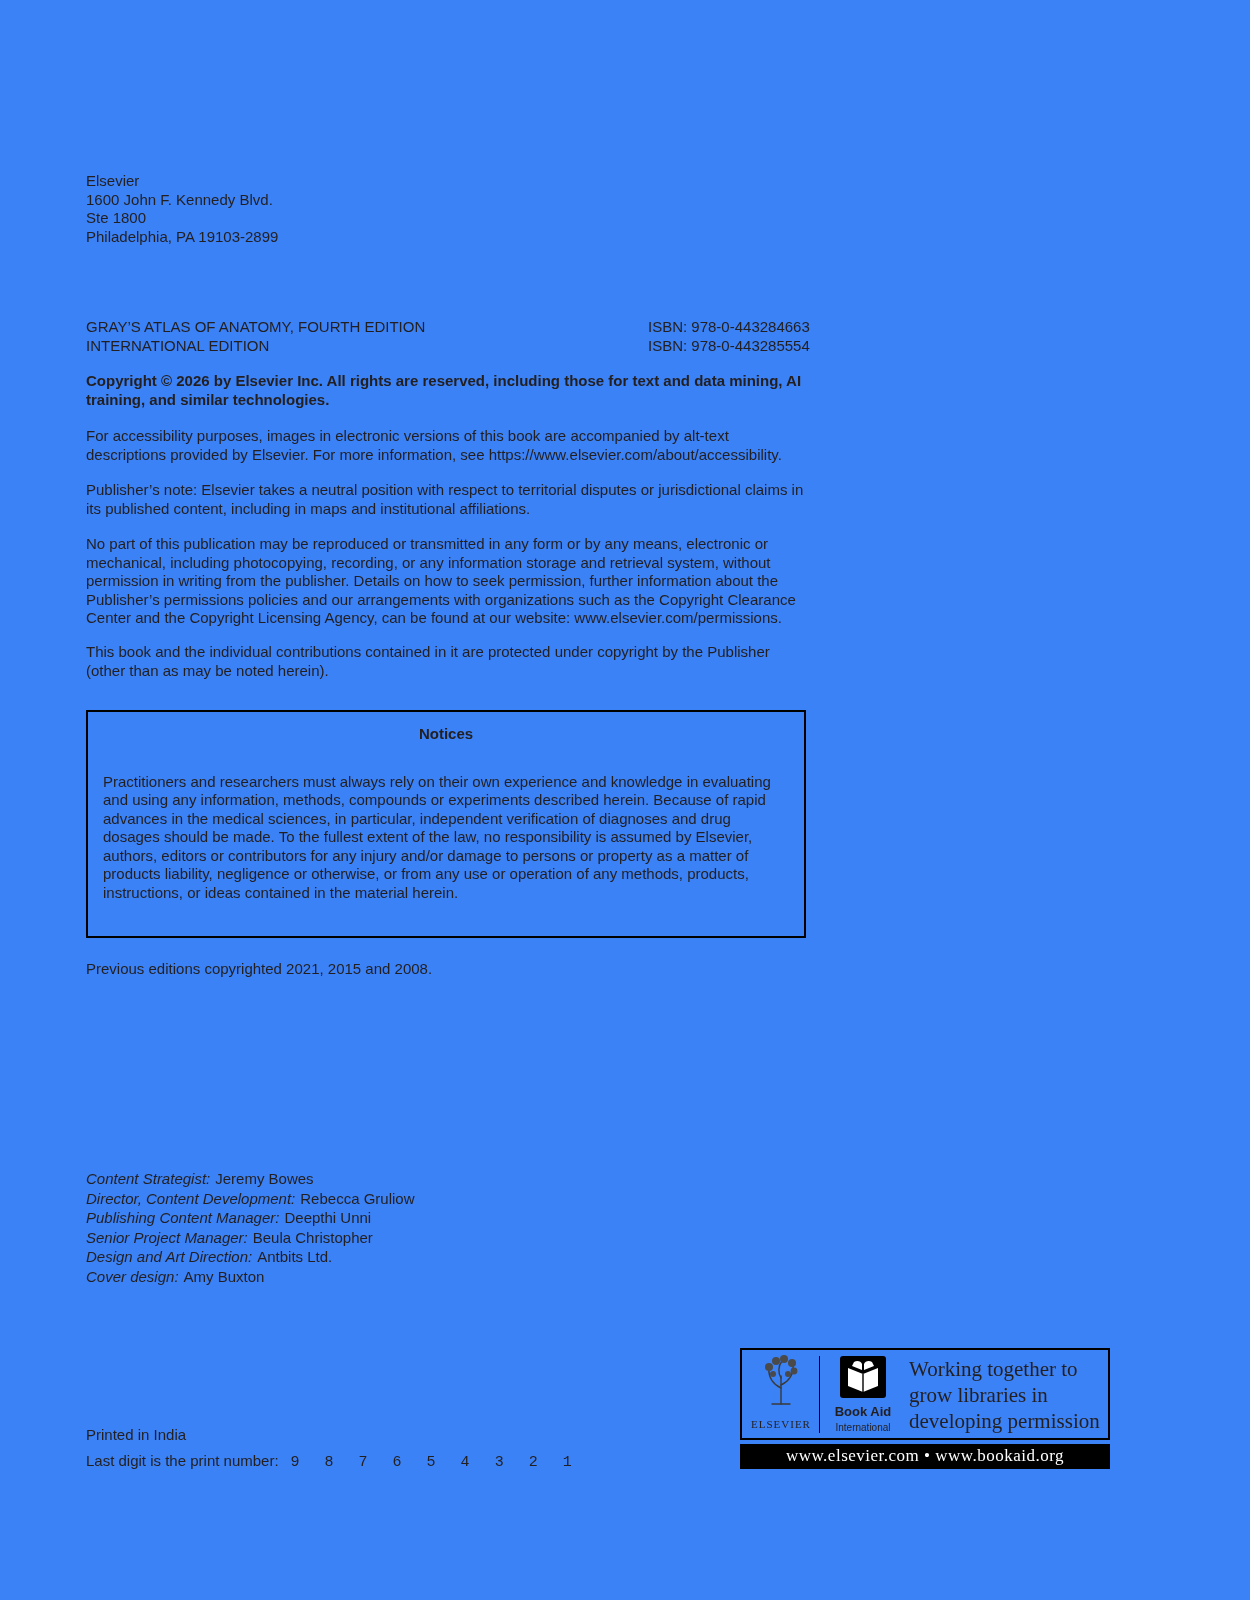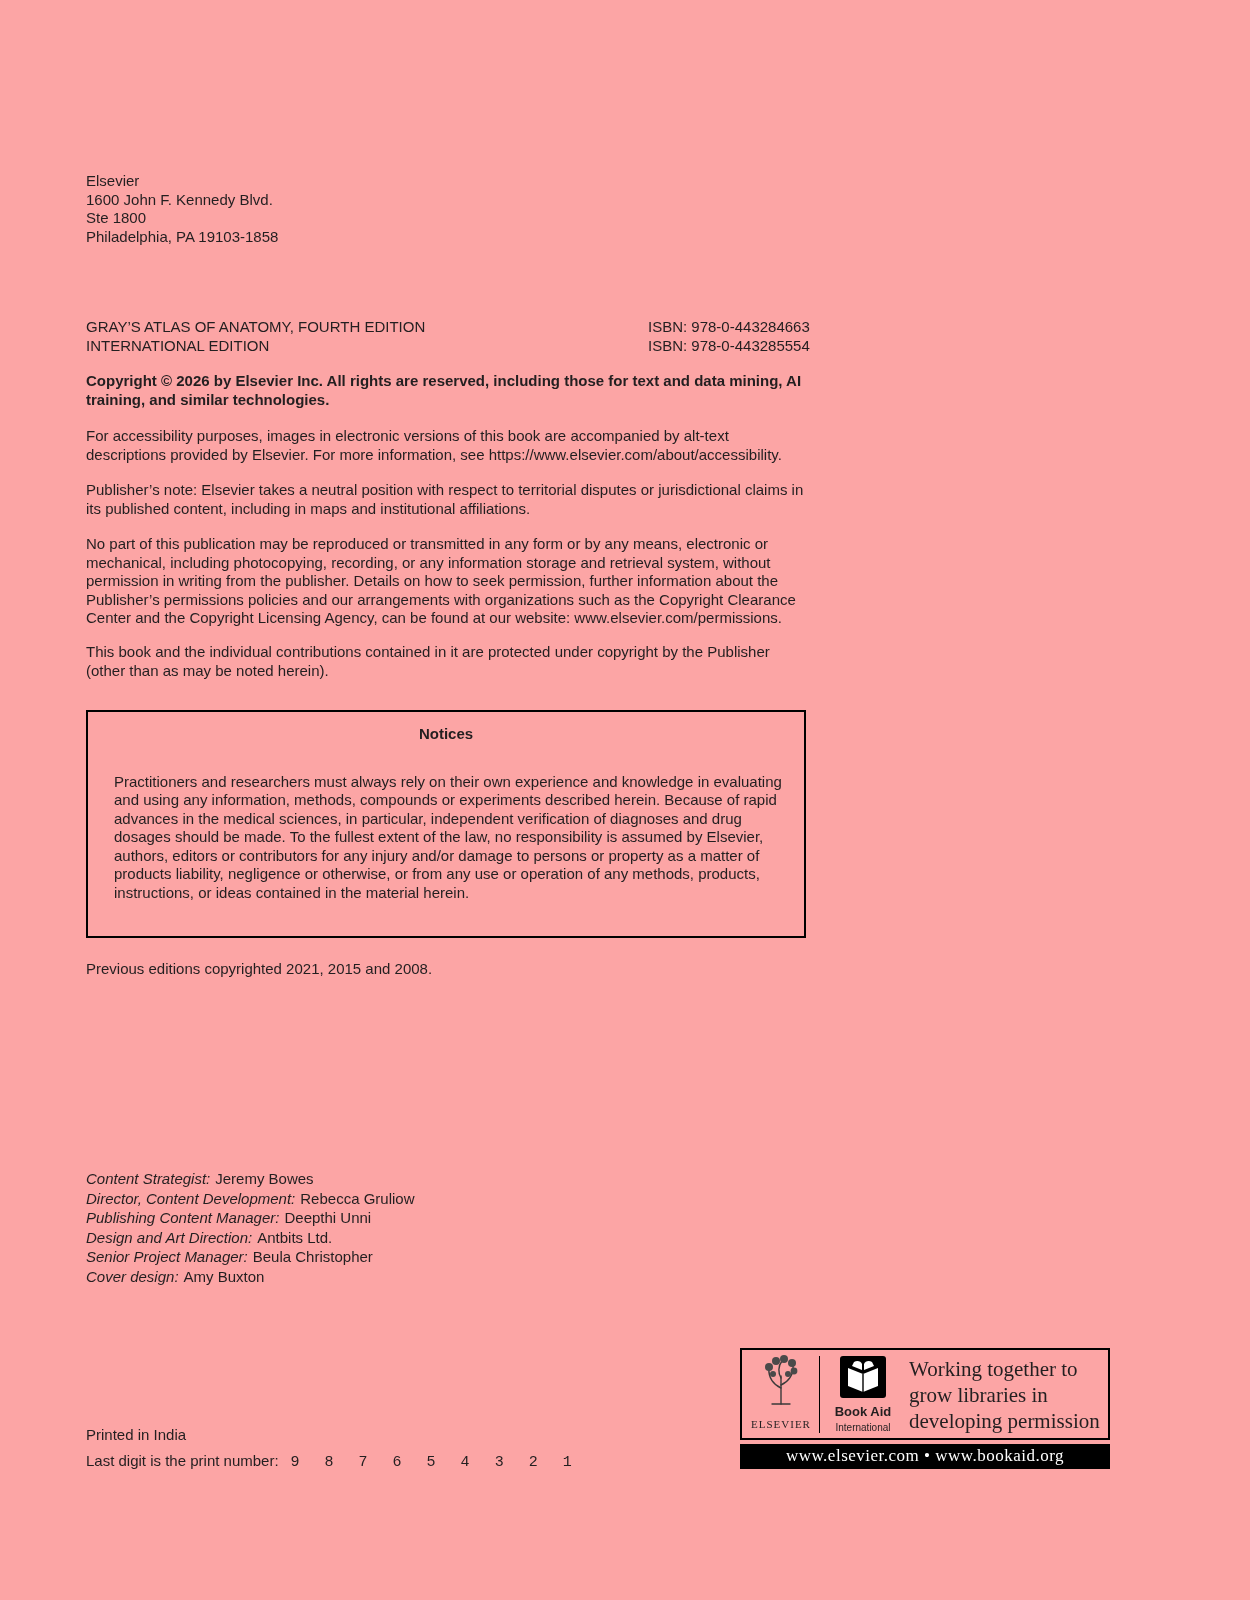--- a/index.html
+++ b/index.html
@@ -1,21 +1,21 @@
 <!DOCTYPE html>
 <html><head>
 <meta charset="utf-8">
 <style>
   * { margin:0; padding:0; box-sizing:border-box; }
   html,body { background:#ffffff; }
   .page {
     position:relative;
     width:1250px;
     height:1600px;
-    background:#fca5a5;
+    background:#3b82f6;
     font-family:"Liberation Sans", sans-serif;
     color:#231f20;
     font-size:15px;
     line-height:18.5px;
     overflow:hidden;
   }
   .abs { position:absolute; }
   .col { left:86px; width:722px; }
   .bold { font-weight:bold; }
   .addr div { white-space:nowrap; }
@@ -23,21 +23,21 @@
   .title-row { position:relative; height:19px; }
   .title-row .isbn { position:absolute; left:562px; top:0; white-space:nowrap; }
 
   .notices-box {
     position:absolute;
     left:86px; top:710px;
     width:720px; height:228px;
     border:2px solid #000000;
   }
   .notices-heading { text-align:center; font-weight:bold; margin-top:13px; }
-  .notices-body { margin:29px 15px 0 26px; }
+  .notices-body { margin:29px 15px 0 15px; }
 
   .credit-row { height:19.5px; }
   .credit-role { font-style:italic; margin-right:5px; }
 
   .print-line { white-space:nowrap; }
   .print-nums { word-spacing:14px; margin-left:12px; letter-spacing:1px;font-family:Liberation Mono, monospace; }
 
   
   .logo-box {
     position:absolute;
@@ -96,21 +96,21 @@
 </style>
 </head>
 <body>
 
 <div class="page">
 
   <div class="abs col addr" style="top:172px;">
     <div>Elsevier</div>
     <div>1600 John F. Kennedy Blvd.</div>
     <div>Ste 1800</div>
-    <div>Philadelphia, PA 19103-1858</div>
+    <div>Philadelphia, PA 19103-2899</div>
   </div>
 
   <div class="abs col" style="top:318px;">
     <div class="title-row">
       <span>GRAY’S ATLAS OF ANATOMY, FOURTH EDITION</span>
       <span class="isbn">ISBN: 978-0-443284663</span>
     </div>
     <div class="title-row">
       <span>INTERNATIONAL EDITION</span>
       <span class="isbn">ISBN: 978-0-443285554</span>
@@ -138,24 +138,24 @@
     <div class="credit-row">
       <span class="credit-role">Content Strategist:</span><span>Jeremy Bowes</span>
     </div>
     <div class="credit-row">
       <span class="credit-role">Director, Content Development:</span><span>Rebecca Gruliow</span>
     </div>
     <div class="credit-row">
       <span class="credit-role">Publishing Content Manager:</span><span>Deepthi Unni</span>
     </div>
     <div class="credit-row">
+      <span class="credit-role">Senior Project Manager:</span><span>Beula Christopher</span>
+    </div>
+    <div class="credit-row">
       <span class="credit-role">Design and Art Direction:</span><span>Antbits Ltd.</span>
-    </div>
-    <div class="credit-row">
-      <span class="credit-role">Senior Project Manager:</span><span>Beula Christopher</span>
     </div>
     <div class="credit-row">
       <span class="credit-role">Cover design:</span><span>Amy Buxton</span>
     </div>
   </div>
 
   <div class="abs col" style="top:1426px;">Printed in India</div>
 
   <div class="abs col print-line" style="top:1452px;">
     <span>Last digit is the print number:</span><span class="print-nums">9 8 7 6 5 4 3 2 1</span>

